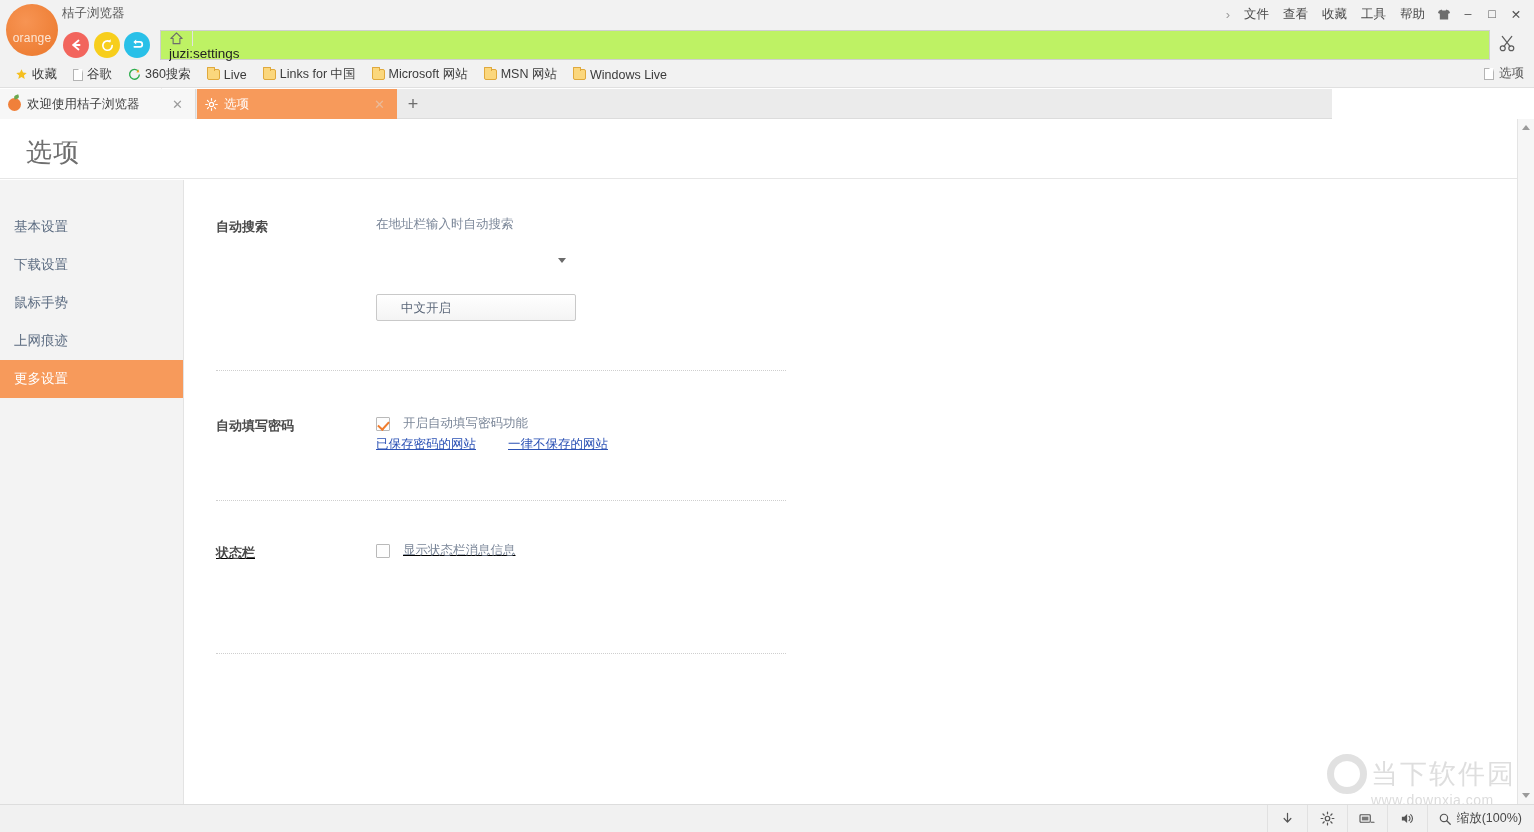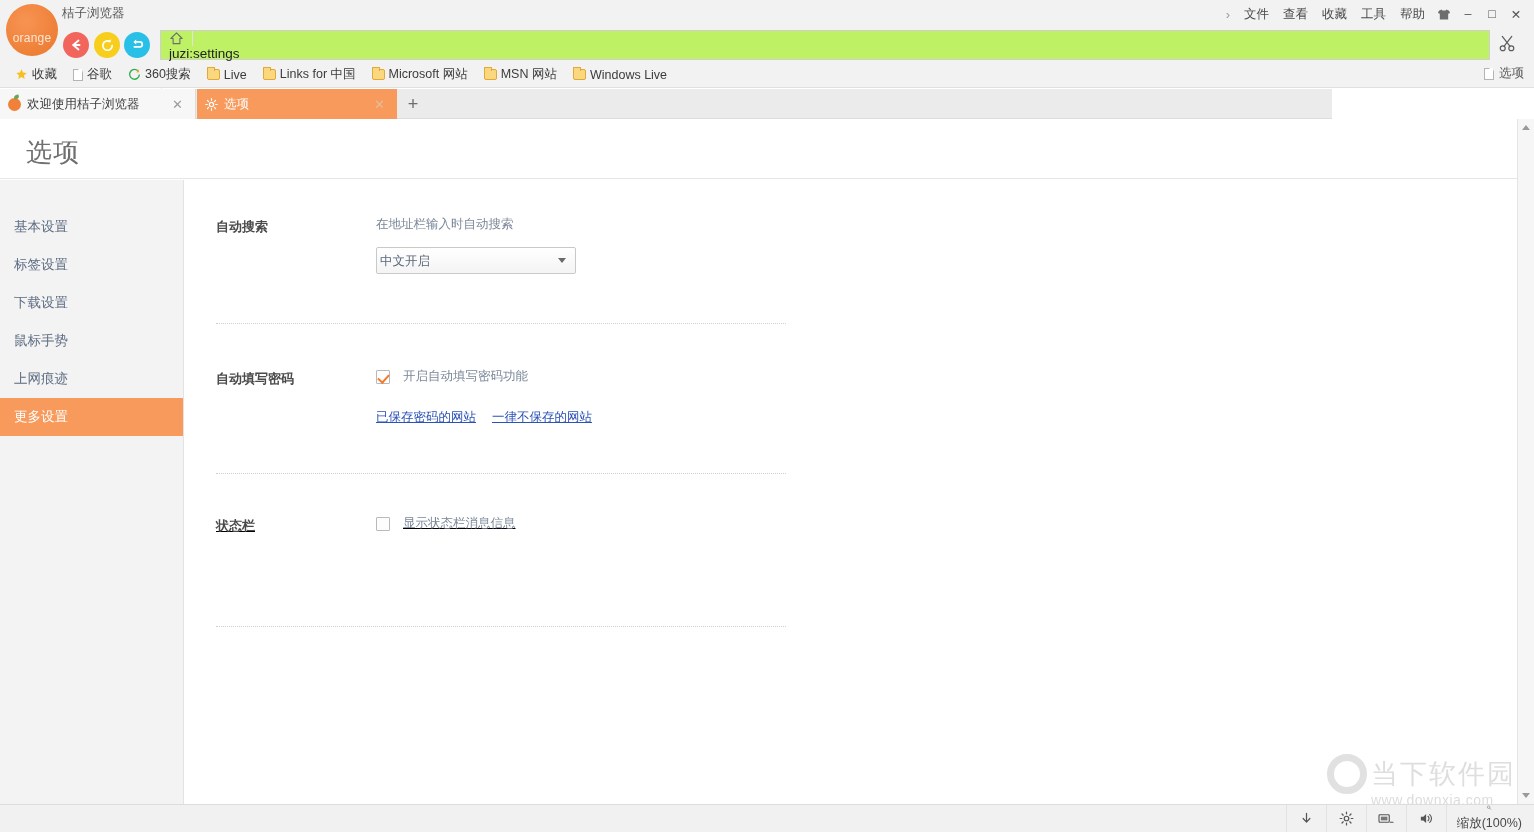--- a/index.html
+++ b/index.html
@@ -192,24 +192,25 @@
     padding-top: 2px;
   }
   .sec-body { flex: 1; }
   .desc { font-size: 12.5px; color: #7a8698; margin-bottom: 14px; }
 
   select.combo {
     width: 200px; height: 27px; font-size: 12.5px; color: #5a6678;
     border: 1px solid #c9c9c9; border-radius: 2px;
     background: #fdfdfd;
     background-image: linear-gradient(#ffffff, #f4f4f4);
-    padding-left: 3px;
+    padding-left: 24px;
     font-family: "Liberation Sans", sans-serif;
     -webkit-appearance: none; appearance: none;
     cursor: pointer;
+    margin-top: 47px;
   }
   .combo-wrap { position: relative; width: 200px; }
   .combo-arrow {
     position: absolute; right: 10px; top: 11px;
     width: 0; height: 0; pointer-events: none;
     border-left: 4px solid transparent; border-right: 4px solid transparent;
     border-top: 5px solid #6b6b6b;
   }
 
   .cbrow { display: flex; align-items: center; gap: 13px; }
@@ -217,21 +218,21 @@
     width: 14px; height: 14px; border: 1px solid #b9b9b9; background: #fdfdfd;
     border-radius: 1px; flex: none; position: relative; cursor: pointer;
   }
   .cbox.checked:after {
     content: ""; position: absolute; left: 3px; top: 1px;
     width: 5px; height: 9px; border: solid #f07c2d;
     border-width: 0 2px 2px 0; transform: rotate(42deg);
   }
   .cblabel { font-size: 12.5px; color: #7a8698; cursor: pointer; }
 
-  .linkrow { margin-top: 24px; display: flex; gap: 16px; }
+  .linkrow { margin-top: 4px; display: flex; gap: 32px; }
   .lnk { font-size: 12.5px; color: #2c52b5; text-decoration: underline; cursor: pointer; }
 
   .divider {
     border: none; border-top: 1px dotted #cfcfcf; margin: 0;
   }
 
   
   .vscroll {
     position: absolute; right: 0; top: 119px; width: 17px; height: 685px;
     background: #f6f6f6; border-left: 1px solid #e4e4e4;
@@ -250,21 +251,21 @@
     background: #f1f1f1; border-top: 1px solid #dddddd;
     display: flex; align-items: center; justify-content: flex-end;
   }
   .sb-item {
     height: 27px; width: 40px; display: flex; align-items: center; justify-content: center;
     border-left: 1px solid #e1e1e1; cursor: pointer; color: #555;
   }
   .sb-zoom {
     height: 27px; display: flex; align-items: center; gap: 5px;
     border-left: 1px solid #e1e1e1; padding: 0 12px 0 10px;
-    font-size: 12.5px; color: #4a4a4a; cursor: pointer; flex-direction: column;
+    font-size: 12.5px; color: #4a4a4a; cursor: pointer;
   }
 
   
   .watermark {
     position: absolute; right: 18px; bottom: 24px;
     pointer-events: none; opacity: .55;
     display: flex; flex-direction: column; align-items: flex-start;
   }
   .wm-top { display: flex; align-items: center; gap: 4px; }
   .wm-o {
@@ -438,21 +439,20 @@
 
 <div class="page">
   <div class="page-header">
     <h1 class="page-title">选项</h1>
   </div>
 
   <div class="body-wrap">
 
     <div class="sidebar">
       <div class="side-item">基本设置</div>
-      <div class="side-item">标签设置</div>
       <div class="side-item">下载设置</div>
       <div class="side-item">鼠标手势</div>
       <div class="side-item">上网痕迹</div>
       <div class="side-item active">更多设置</div>
     </div>
 
     <div class="content">
 
       <div class="section" style="padding:36px 0 0 0;">
         <div class="sec-row">

